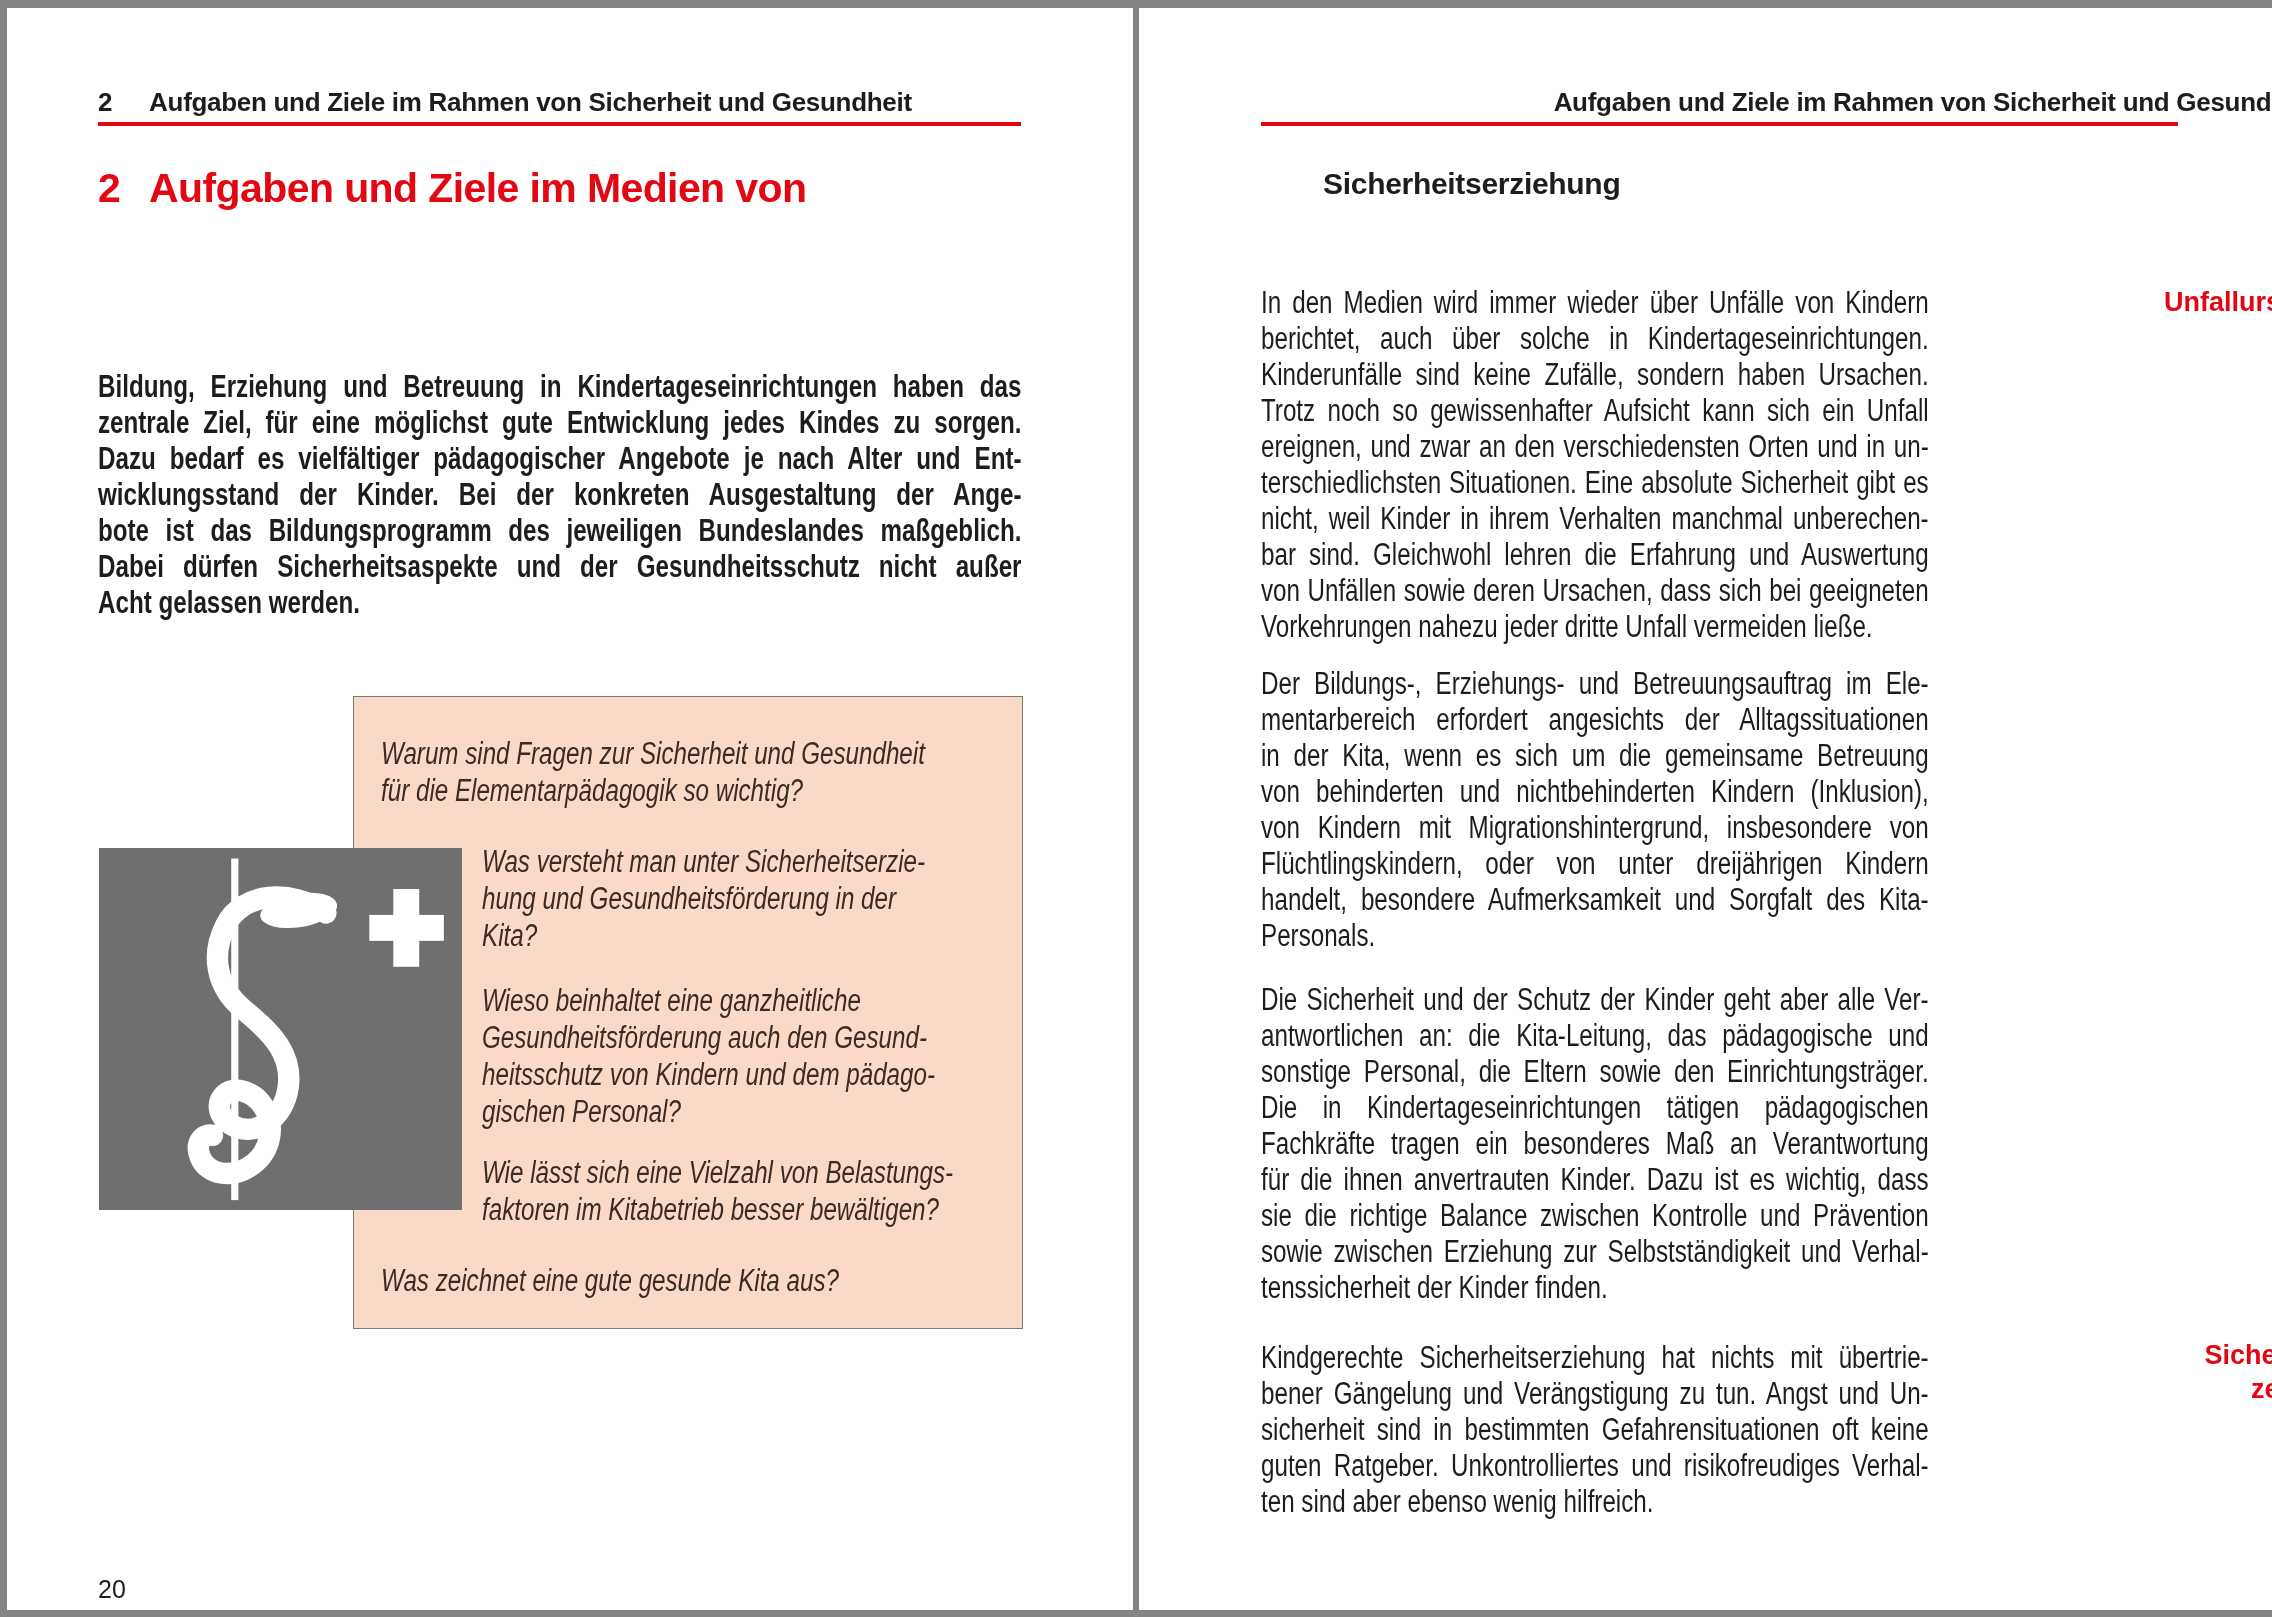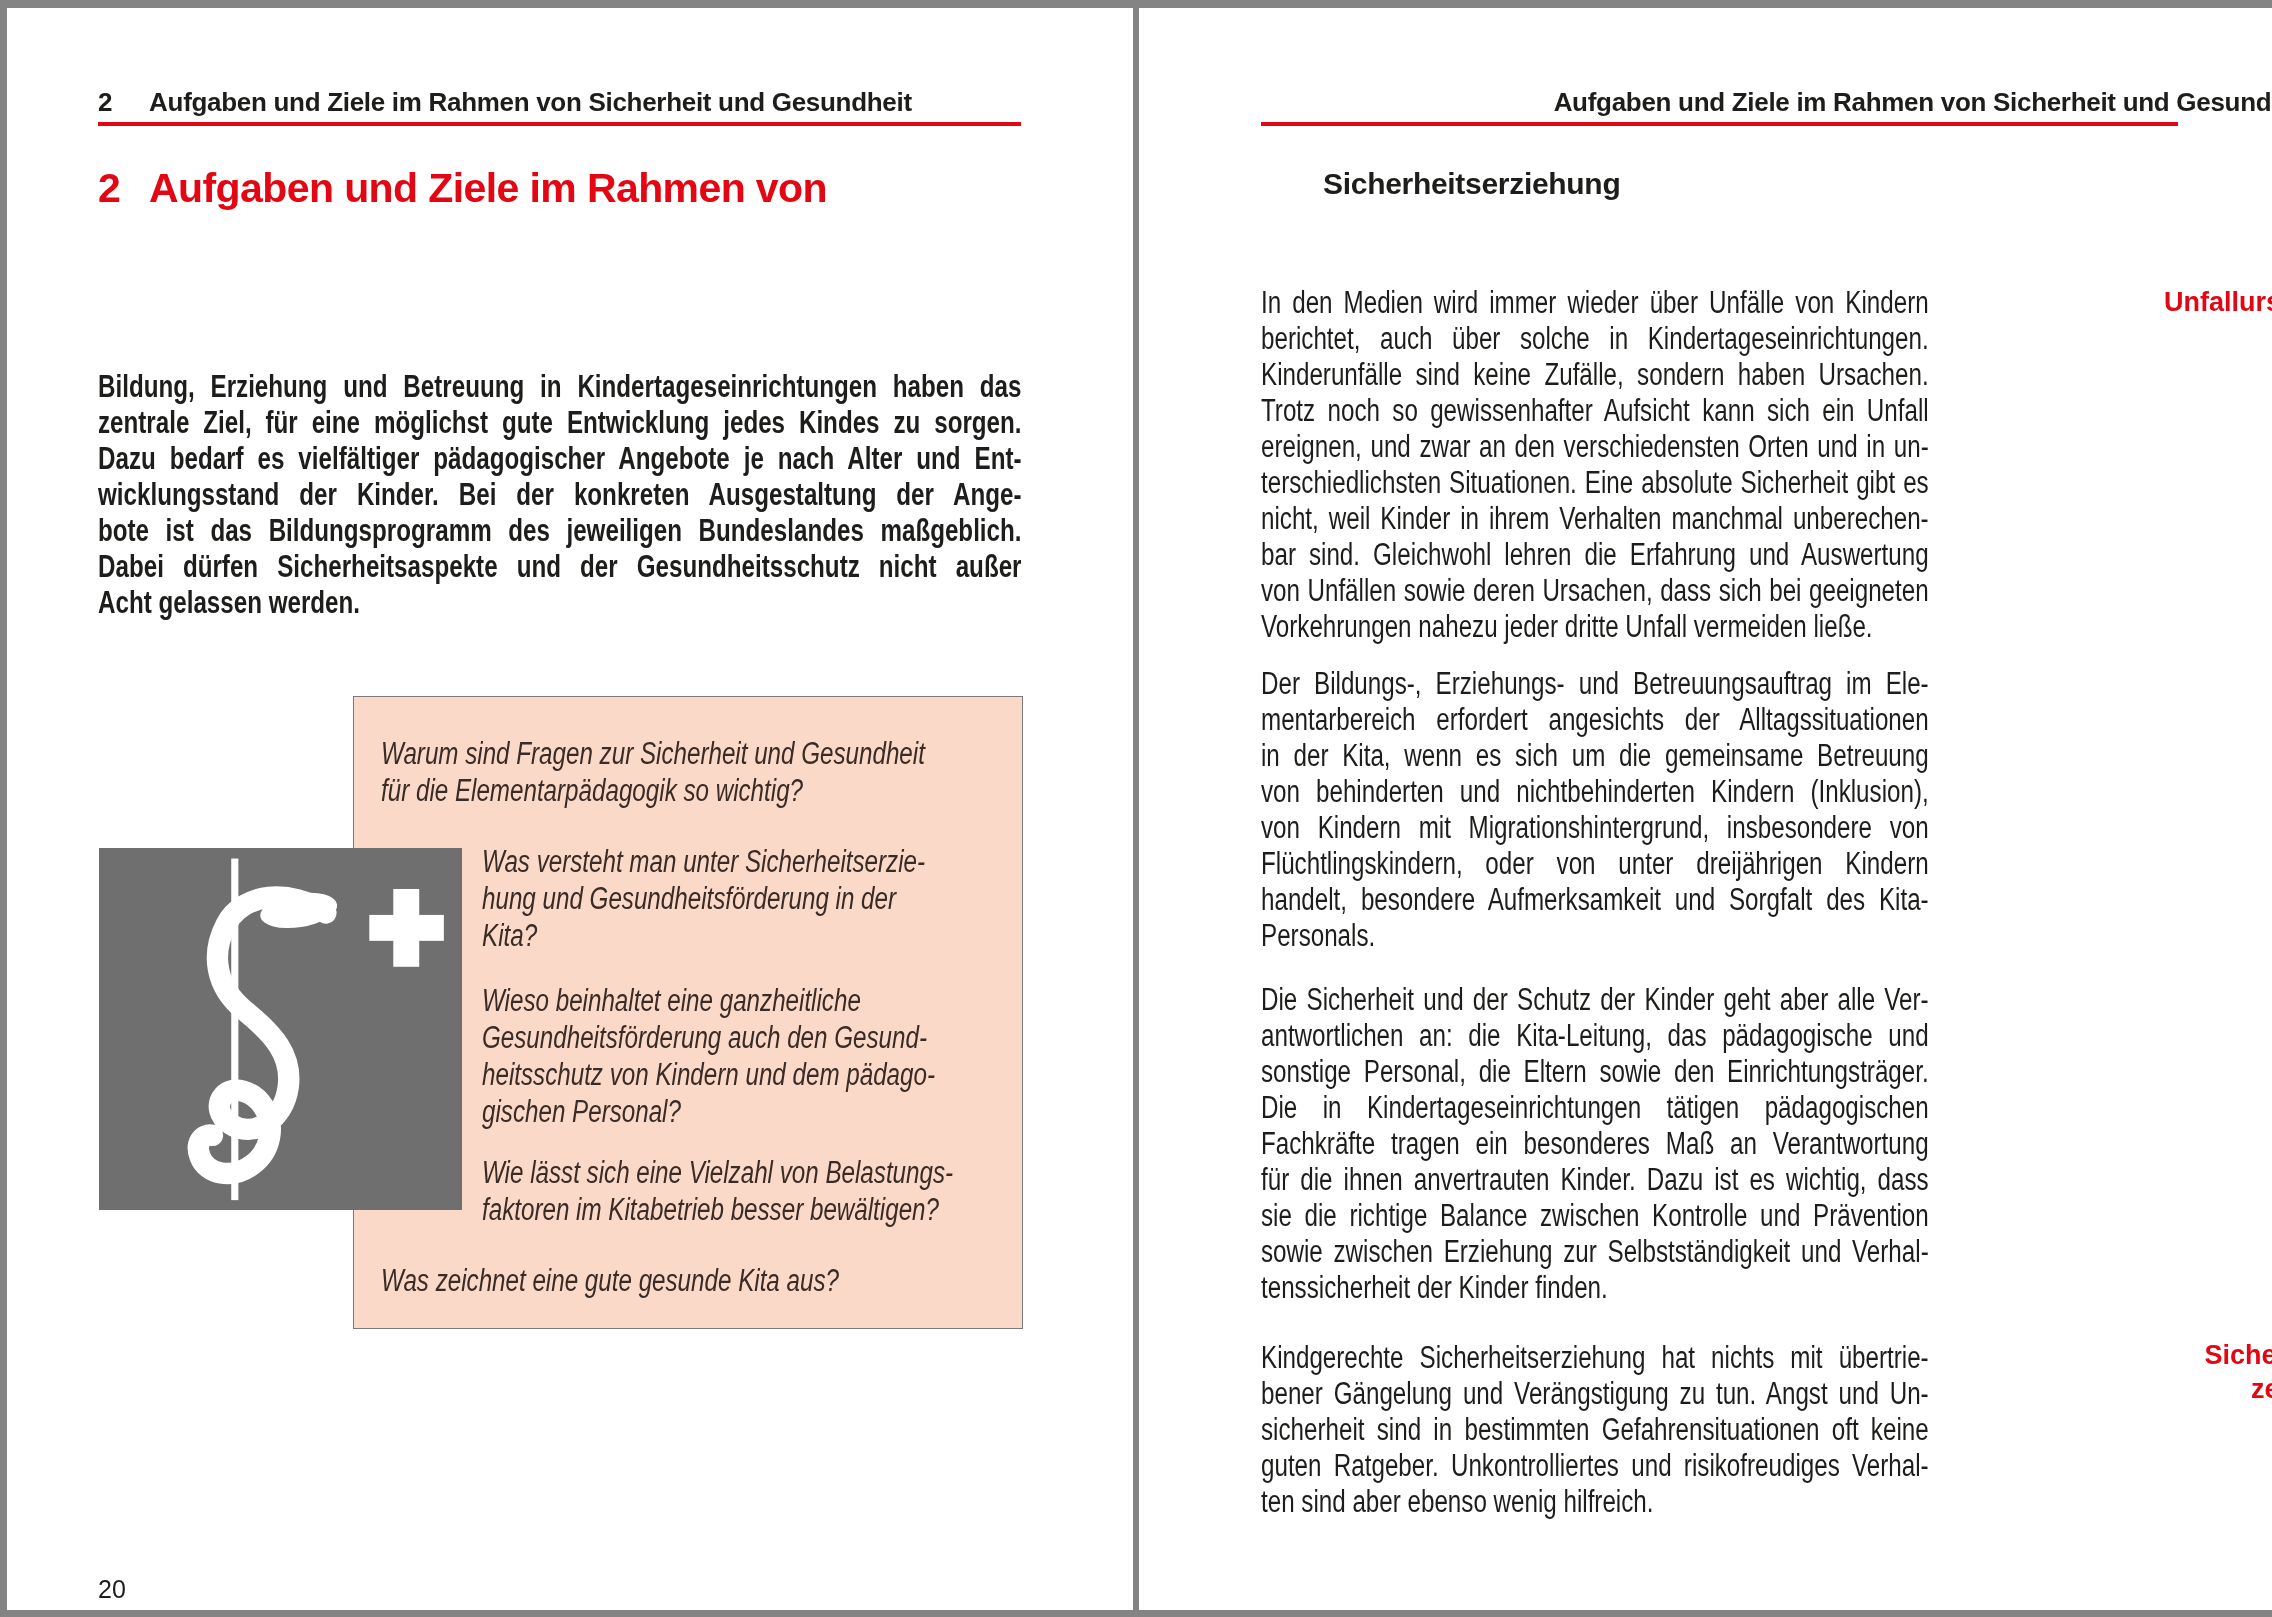--- a/index.html
+++ b/index.html
@@ -131,21 +131,21 @@
 
 <div class="page page-left">
   <div class="running-head rh-left">
     <span class="rh-num-left">2</span><span>Aufgaben und Ziele im Rahmen von Sicherheit und Gesundheit</span>
   </div>
   <div class="head-rule"></div>
 
   <div class="chapter-heading">
     <div class="ch-row">
       <span class="ch-num">2</span>
-      <span>Aufgaben und Ziele im Rahmen von</span>
+      <span>Aufgaben und Ziele im Medien von</span>
     </div>
   </div>
 
   <div class="intro cond just">
       <div class="tline">Bildung, Erziehung und Betreuung in Kindertageseinrichtungen haben das</div>
       <div class="tline">zentrale Ziel, für eine möglichst gute Entwicklung jedes Kindes zu sorgen.</div>
       <div class="tline">Dazu bedarf es vielfältiger pädagogischer Angebote je nach Alter und Ent-</div>
       <div class="tline">wicklungsstand der Kinder. Bei der konkreten Ausgestaltung der Ange-</div>
       <div class="tline">bote ist das Bildungsprogramm des jeweiligen Bundeslandes maßgeblich.</div>
       <div class="tline">Dabei dürfen Sicherheitsaspekte und der Gesundheitsschutz nicht außer</div>

